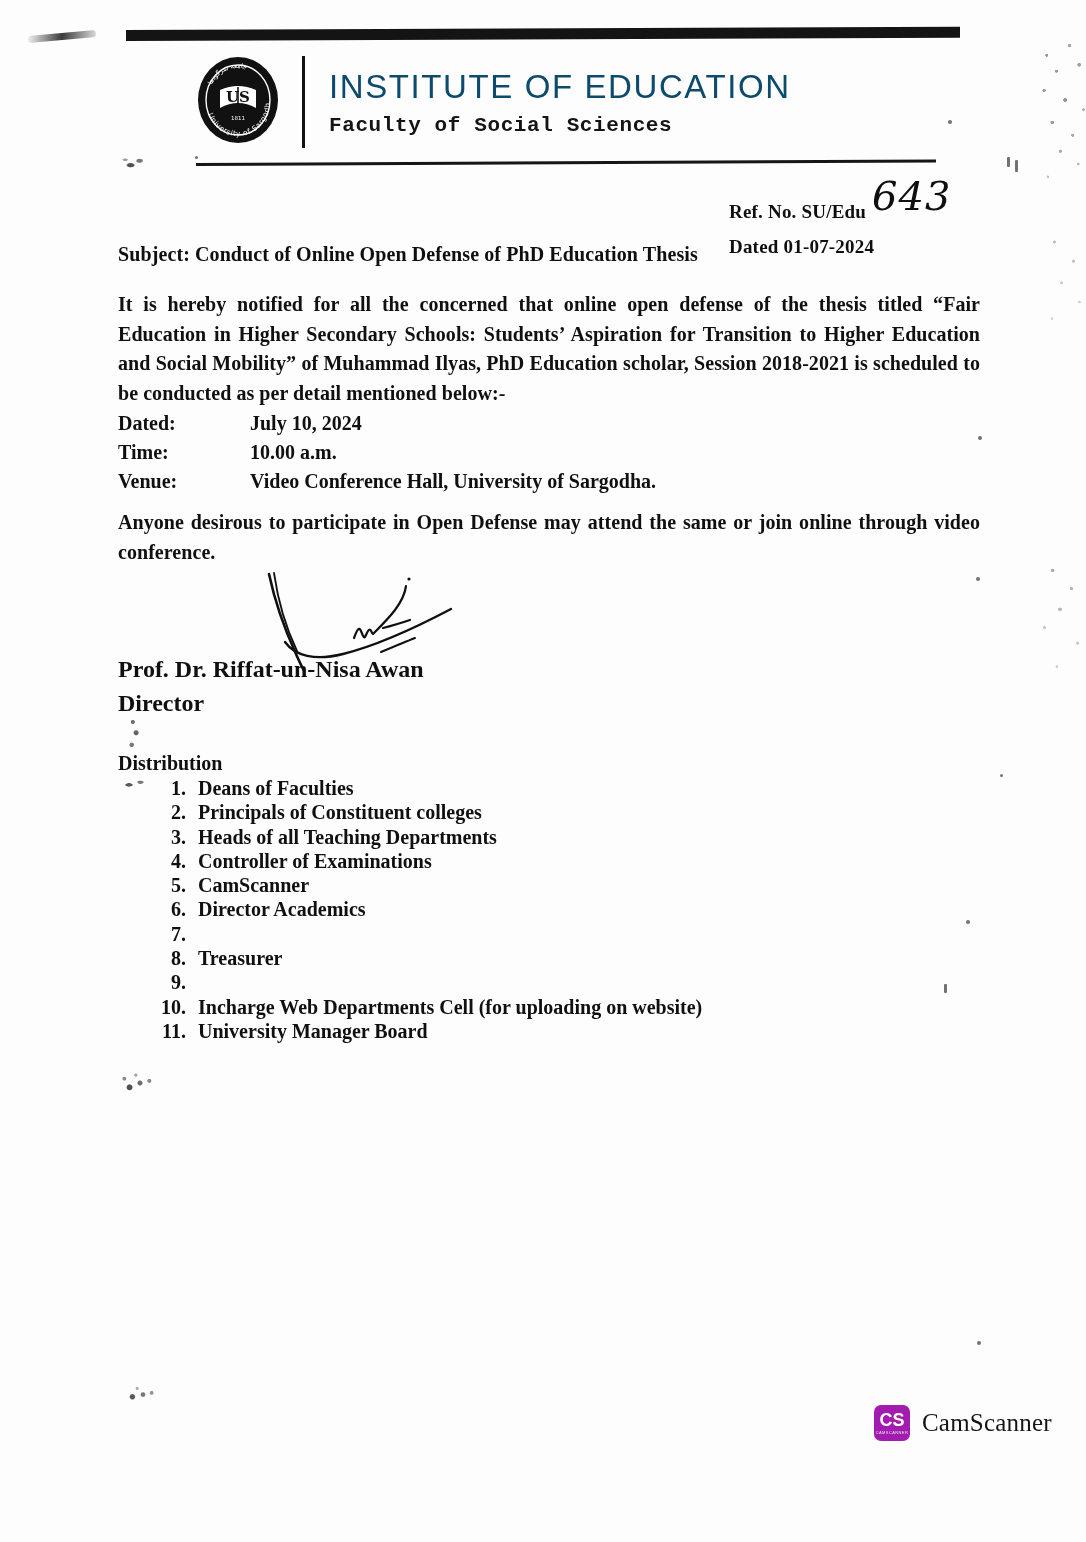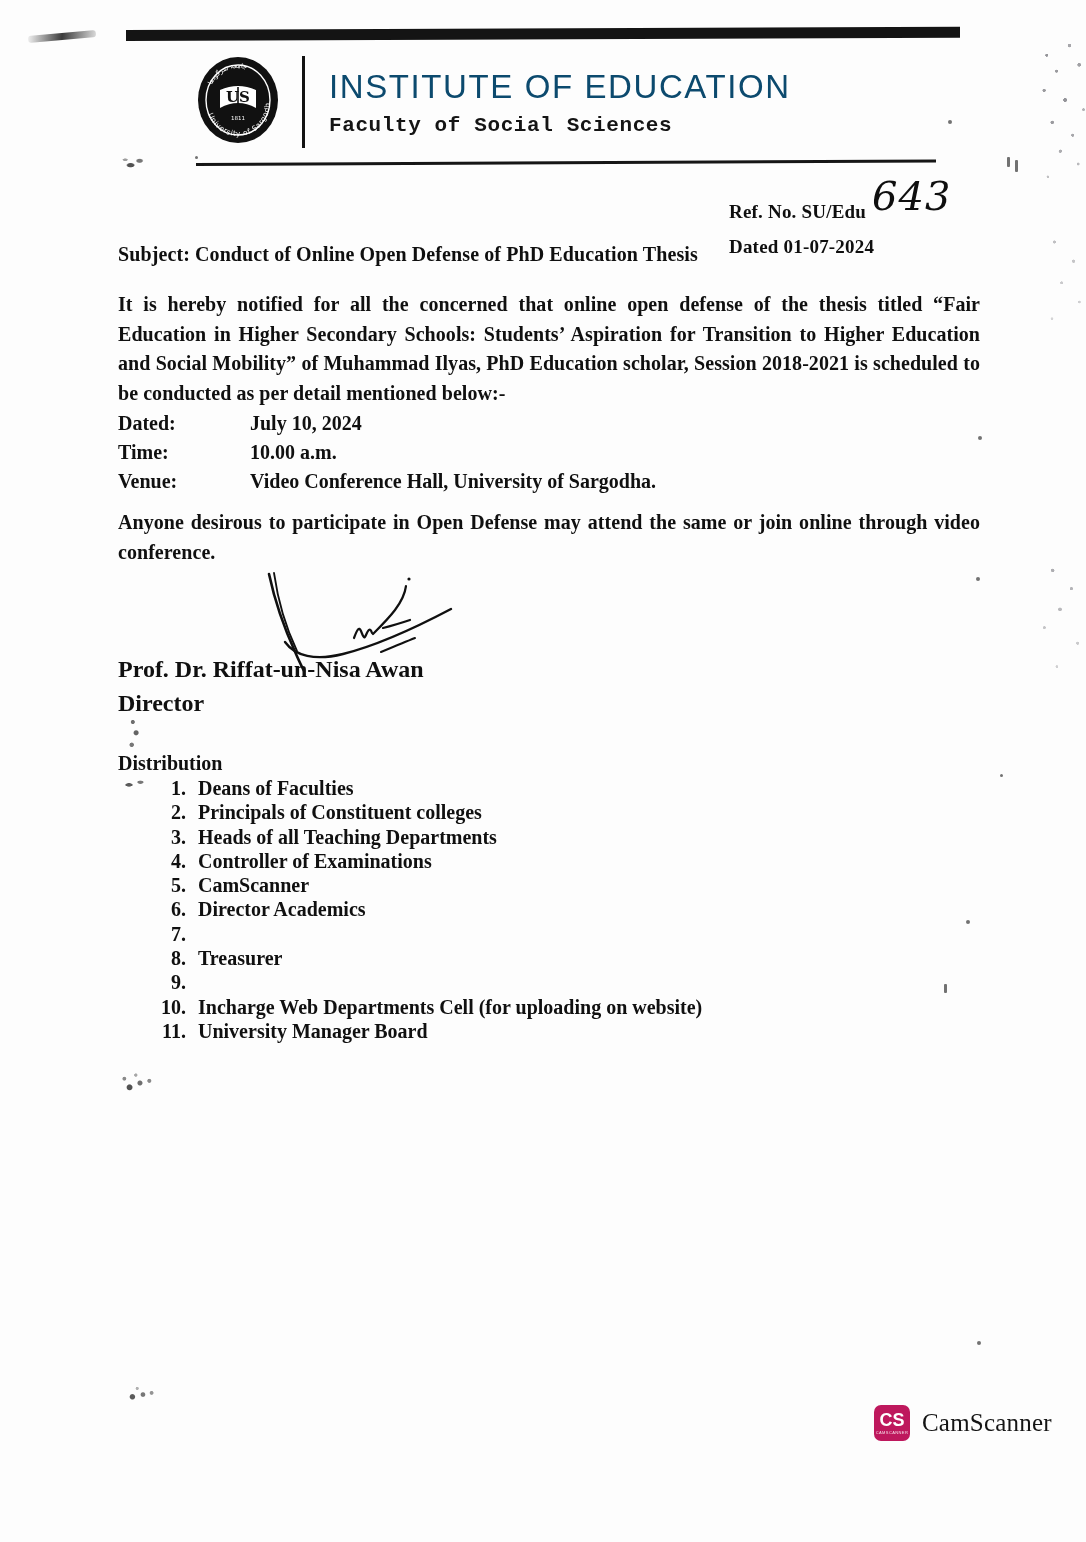--- a/index.html
+++ b/index.html
@@ -295,21 +295,21 @@
   .camscanner {
     position: absolute;
     left: 874px;
     top: 1405px;
     display: flex;
     align-items: center;
   }
   .cs-badge {
     width: 36px;
     height: 36px;
-    background: #be185d;
+    background: #a21caf;
     border-radius: 7px;
     color: #ffffff;
     font-family: "Liberation Sans", "DejaVu Sans", sans-serif;
     font-weight: bold;
     font-size: 18px;
     display: flex;
     flex-direction: column;
     align-items: center;
     justify-content: center;
     line-height: 1;

